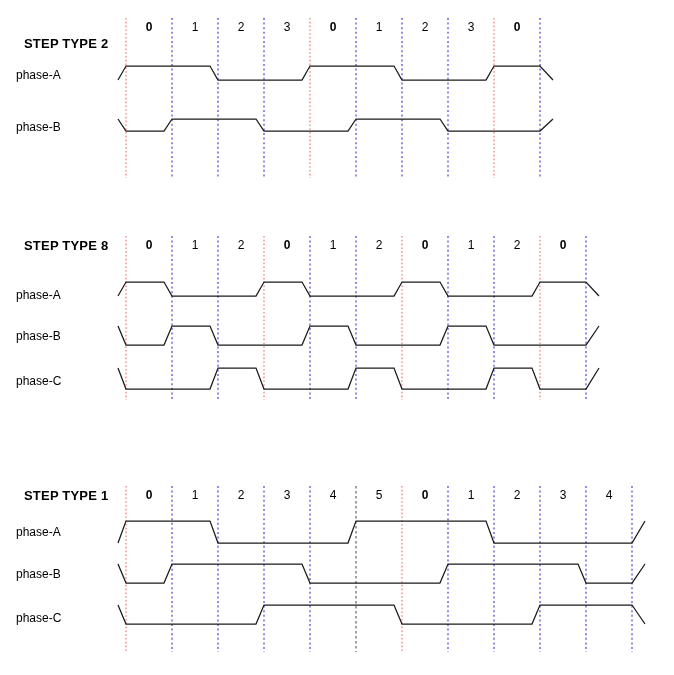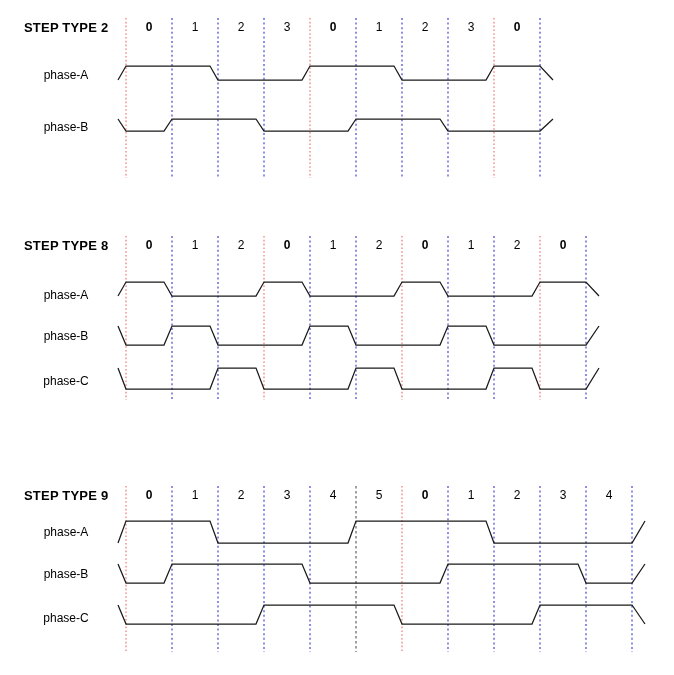--- a/index.html
+++ b/index.html
@@ -5,37 +5,37 @@
   html,body{margin:0;padding:0;background:#ffffff;}
   body{width:674px;height:675px;font-family:"Liberation Sans",sans-serif;position:relative;overflow:hidden;}
   #stage{position:relative;width:674px;height:675px;}
   .block{position:absolute;left:0;top:0;width:674px;}
   .title{
     position:absolute;font-weight:bold;font-size:13px;color:#000;
     letter-spacing:0.2px;white-space:nowrap;
   }
   .phlabel{
     position:absolute;font-size:12px;color:#000;white-space:nowrap;
-    text-align:center;
+    text-align:left;
   }
   .steplabel{
     position:absolute;font-size:12px;color:#000;white-space:nowrap;
     text-align:center;transform:translateX(-50%);
   }
   .steplabel.bold{font-weight:bold;}
   svg{position:absolute;left:0;top:0;overflow:visible;}
   .wave{fill:none;stroke:#1a1a1a;stroke-width:1.25;stroke-linejoin:miter;stroke-linecap:butt;}
 </style>
 </head>
 <body>
 
 <div id="stage">
 
   <div class="block">
-    <div class="title" style="left:24px;top:20px;">STEP TYPE 2</div>
+    <div class="title" style="left:24px;top:36px;">STEP TYPE 2</div>
     <div class="phlabel" style="left:16px;top:68px;width:100px;">phase-A</div>
     <div class="phlabel" style="left:16px;top:120px;width:100px;">phase-B</div>
     <svg id="svg0" width="674" height="200">
         <line x1="126" y1="18" x2="126" y2="178" stroke="#f08080" stroke-width="1.3" stroke-dasharray="1.6,2.2"></line>
         <line x1="172" y1="18" x2="172" y2="178" stroke="#3333cc" stroke-width="1.1" stroke-dasharray="2,2.6"></line>
         <line x1="218" y1="18" x2="218" y2="178" stroke="#3333cc" stroke-width="1.1" stroke-dasharray="2,2.6"></line>
         <line x1="264" y1="18" x2="264" y2="178" stroke="#3333cc" stroke-width="1.1" stroke-dasharray="2,2.6"></line>
         <line x1="310" y1="18" x2="310" y2="178" stroke="#f08080" stroke-width="1.3" stroke-dasharray="1.6,2.2"></line>
         <line x1="356" y1="18" x2="356" y2="178" stroke="#3333cc" stroke-width="1.1" stroke-dasharray="2,2.6"></line>
         <line x1="402" y1="18" x2="402" y2="178" stroke="#3333cc" stroke-width="1.1" stroke-dasharray="2,2.6"></line>
@@ -87,21 +87,21 @@
         <div class="steplabel" style="left: 333px; top: 238px;">1</div>
         <div class="steplabel" style="left: 379px; top: 238px;">2</div>
         <div class="steplabel bold" style="left: 425px; top: 238px;">0</div>
         <div class="steplabel" style="left: 471px; top: 238px;">1</div>
         <div class="steplabel" style="left: 517px; top: 238px;">2</div>
         <div class="steplabel bold" style="left: 563px; top: 238px;">0</div>
       </div>
   </div>
 
   <div class="block">
-    <div class="title" style="left:24px;top:488px;">STEP TYPE 9</div>
+    <div class="title" style="left:24px;top:488px;">STEP TYPE 1</div>
     <div class="phlabel" style="left:16px;top:525px;width:100px;">phase-A</div>
     <div class="phlabel" style="left:16px;top:567px;width:100px;">phase-B</div>
     <div class="phlabel" style="left:16px;top:611px;width:100px;">phase-C</div>
     <svg id="svg2" width="674" height="675">
         <line x1="126" y1="486" x2="126" y2="652" stroke="#f08080" stroke-width="1.3" stroke-dasharray="1.6,2.2"></line>
         <line x1="172" y1="486" x2="172" y2="652" stroke="#3333cc" stroke-width="1.1" stroke-dasharray="2,2.6"></line>
         <line x1="218" y1="486" x2="218" y2="652" stroke="#3333cc" stroke-width="1.1" stroke-dasharray="2,2.6"></line>
         <line x1="264" y1="486" x2="264" y2="652" stroke="#3333cc" stroke-width="1.1" stroke-dasharray="2,2.6"></line>
         <line x1="310" y1="486" x2="310" y2="652" stroke="#3333cc" stroke-width="1.1" stroke-dasharray="2,2.6"></line>
         <line x1="356" y1="486" x2="356" y2="652" stroke="#555555" stroke-width="1.1" stroke-dasharray="2.4,2.6"></line>

